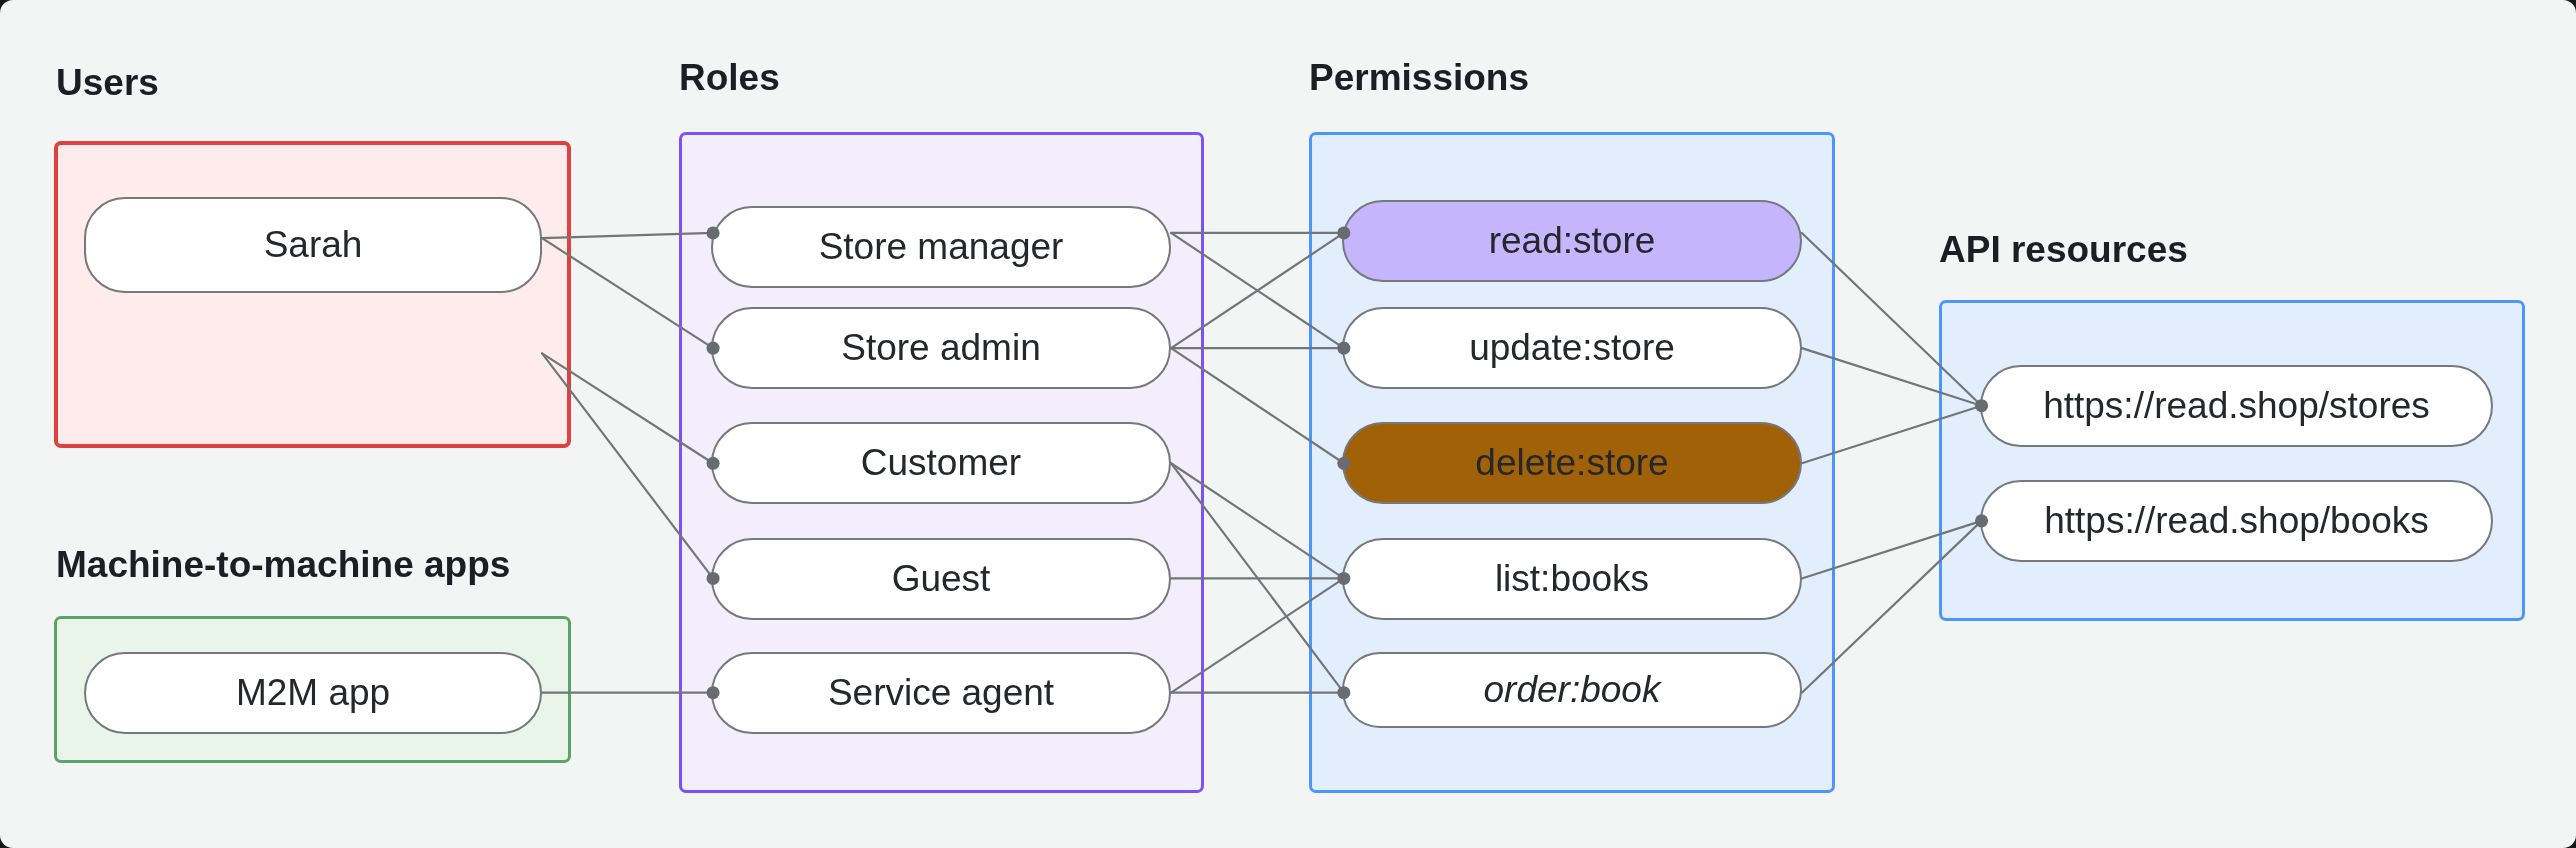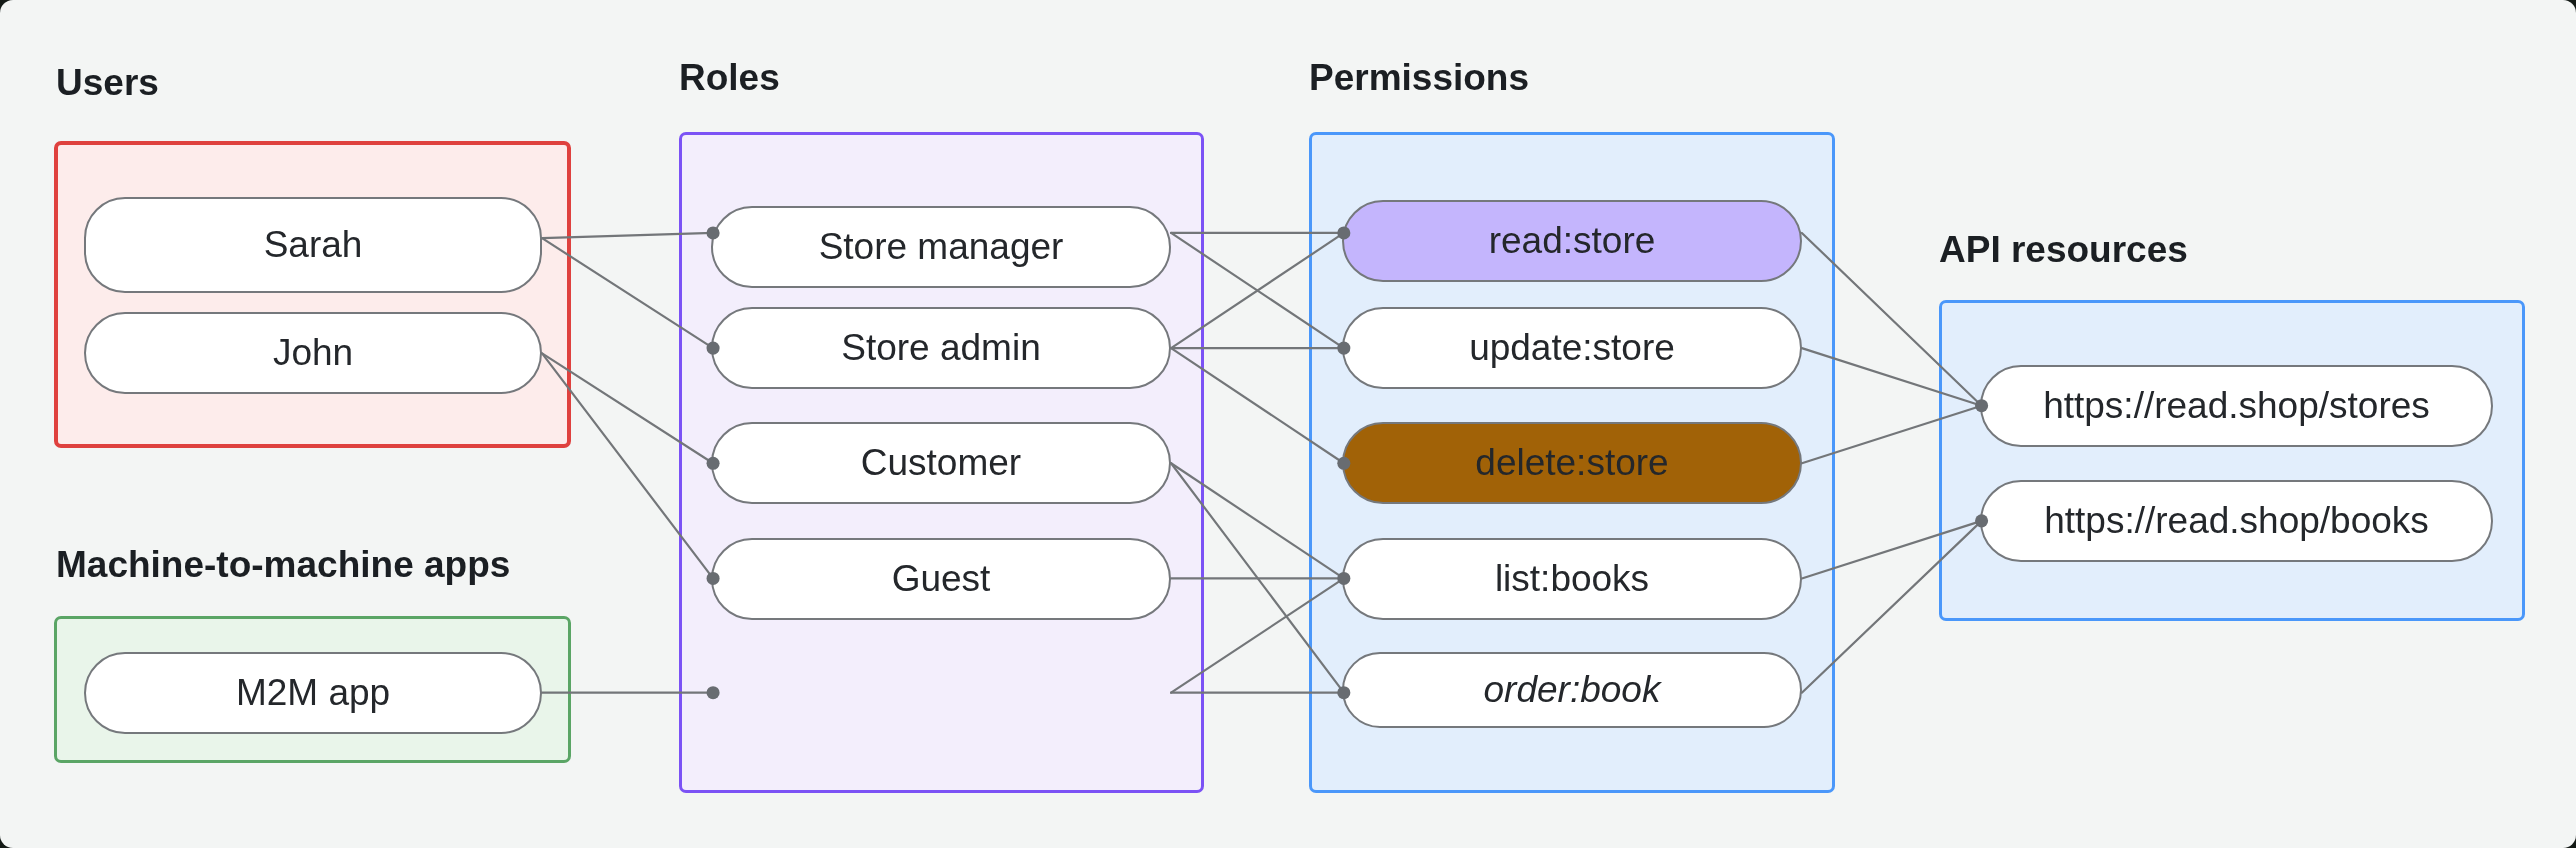--- a/index.html
+++ b/index.html
@@ -98,26 +98,26 @@
     <div class="group-label" style="left: 56px; top: 63px; color: rgb(27, 31, 35);">Users</div>
     <div class="group" style="left: 54px; top: 616px; width: 517px; height: 147px; border-width: 3.5px; border-color: rgb(90, 165, 101); background: rgb(233, 245, 234);"></div>
     <div class="group-label" style="left: 56px; top: 545px; color: rgb(27, 31, 35);">Machine-to-machine apps</div>
     <div class="group" style="left: 679px; top: 132px; width: 525px; height: 661px; border-width: 3.5px; border-color: rgb(123, 82, 245); background: rgb(243, 238, 252);"></div>
     <div class="group-label" style="left: 679px; top: 58px; color: rgb(27, 31, 35);">Roles</div>
     <div class="group" style="left: 1309px; top: 132px; width: 526px; height: 661px; border-width: 3.5px; border-color: rgb(74, 151, 250); background: rgb(226, 238, 252);"></div>
     <div class="group-label" style="left: 1309px; top: 58px; color: rgb(27, 31, 35);">Permissions</div>
     <div class="group" style="left: 1939px; top: 300px; width: 586px; height: 321px; border-width: 3.5px; border-color: rgb(74, 151, 250); background: rgb(226, 238, 252);"></div>
     <div class="group-label" style="left: 1939px; top: 230px; color: rgb(27, 31, 35);">API resources</div>
     <div class="node" style="left: 84px; top: 197px; width: 458px; height: 96px; background: rgb(255, 255, 255); border-color: rgb(117, 120, 124); color: rgb(36, 39, 43);">Sarah</div>
-    <div class="node" style="left: 84px; top: 312px; width: 458px; height: 82px; background: rgb(255, 255, 255); border-color: rgb(117, 120, 124); color: rgb(36, 39, 43);">John</div>
     <div class="node" style="left: 84px; top: 652px; width: 458px; height: 82px; background: rgb(255, 255, 255); border-color: rgb(117, 120, 124); color: rgb(36, 39, 43);">M2M app</div>
     <div class="node" style="left: 711px; top: 206px; width: 460px; height: 82px; background: rgb(255, 255, 255); border-color: rgb(117, 120, 124); color: rgb(36, 39, 43);">Store manager</div>
     <div class="node" style="left: 711px; top: 422px; width: 460px; height: 82px; background: rgb(255, 255, 255); border-color: rgb(117, 120, 124); color: rgb(36, 39, 43);">Customer</div>
     <div class="node" style="left: 711px; top: 307px; width: 460px; height: 82px; background: rgb(255, 255, 255); border-color: rgb(117, 120, 124); color: rgb(36, 39, 43);">Store admin</div>
     <div class="node" style="left: 711px; top: 538px; width: 460px; height: 82px; background: rgb(255, 255, 255); border-color: rgb(117, 120, 124); color: rgb(36, 39, 43);">Guest</div>
+    <div class="node" style="left: 711px; top: 652px; width: 460px; height: 82px; background: rgb(255, 255, 255); border-color: rgb(117, 120, 124); color: rgb(36, 39, 43);">Service agent</div>
     <div class="node" style="left: 1342px; top: 192px; width: 460px; height: 82px; background: #c4b5fd; border-color: rgb(117, 120, 124); color: rgb(36, 39, 43); margin-top: 8px;">read:store</div>
     <div class="node" style="left: 1342px; top: 307px; width: 460px; height: 82px; background: rgb(255, 255, 255); border-color: rgb(117, 120, 124); color: rgb(36, 39, 43);">update:store</div>
     <div class="node" style="left: 1342px; top: 422px; width: 460px; height: 82px; background: #a16207; border-color: rgb(117, 120, 124); color: rgb(36, 39, 43);">delete:store</div>
     <div class="node" style="left: 1342px; top: 538px; width: 460px; height: 82px; background: rgb(255, 255, 255); border-color: rgb(117, 120, 124); color: rgb(36, 39, 43);">list:books</div>
     <div class="node" style="left: 1342px; top: 652px; width: 460px; height: 76px; background: rgb(255, 255, 255); border-color: rgb(117, 120, 124); color: rgb(36, 39, 43); font-style: italic;">order:book</div>
     <div class="node" style="left: 1980px; top: 365px; width: 513px; height: 82px; background: rgb(255, 255, 255); border-color: rgb(117, 120, 124); color: rgb(36, 39, 43);">https://read.shop/stores</div>
     <div class="node" style="left: 1980px; top: 480px; width: 513px; height: 82px; background: rgb(255, 255, 255); border-color: rgb(117, 120, 124); color: rgb(36, 39, 43);">https://read.shop/books</div>
   </div>
 
 

